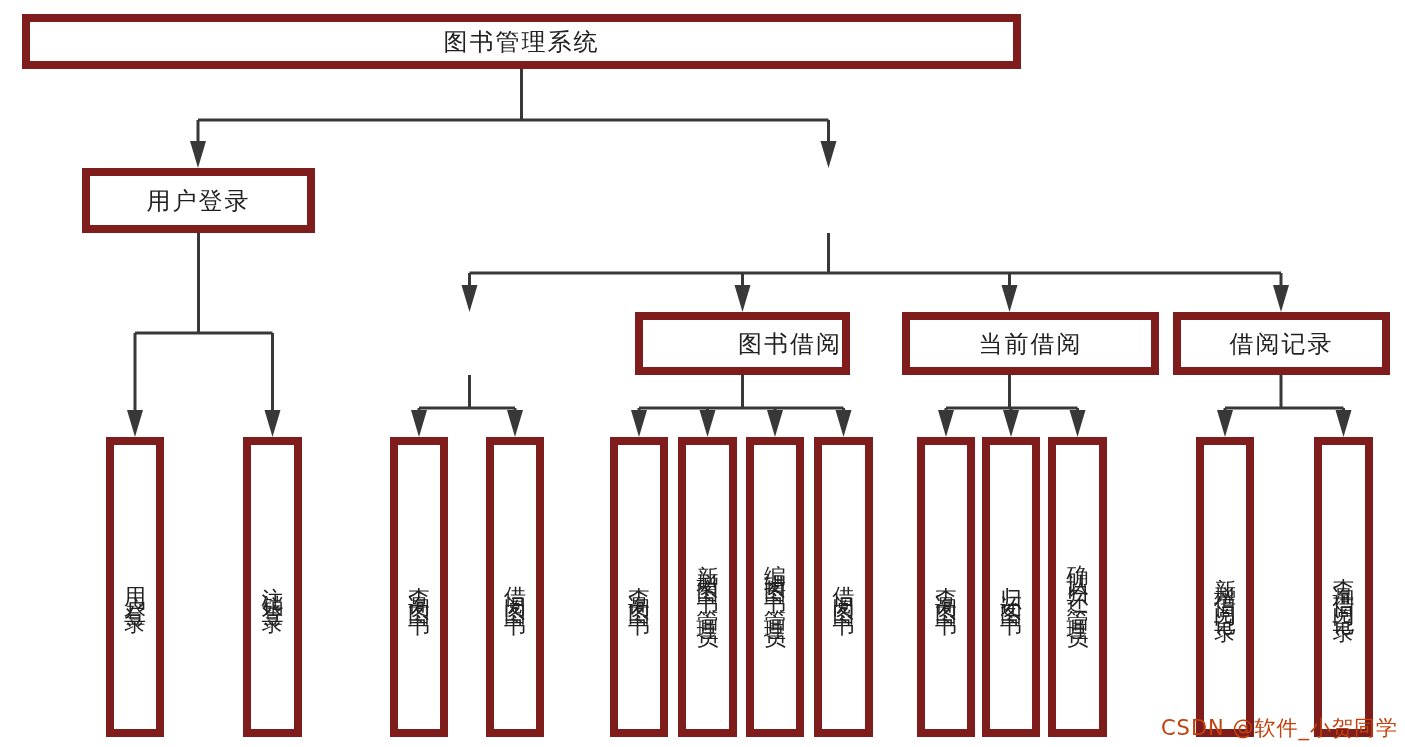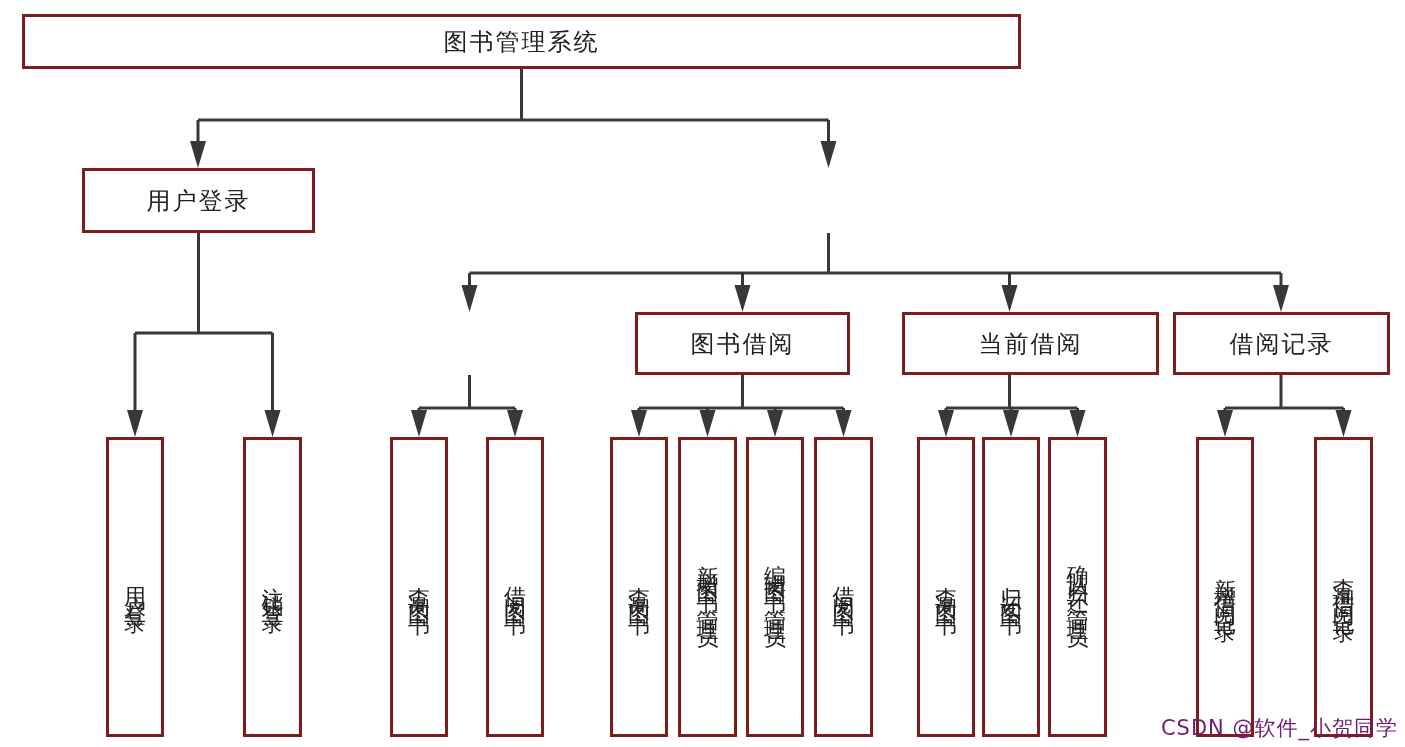--- a/index.html
+++ b/index.html
@@ -3,31 +3,31 @@
 <meta charset="utf-8">
 <style>
   html,body{margin:0;padding:0;background:#fff;}
   .stage{
     position:relative;width:1405px;height:747px;background:#ffffff;overflow:hidden;
     font-family:"DejaVu Sans","Liberation Sans",sans-serif;
   }
   .stage svg{position:absolute;left:0;top:0;z-index:1;}
   .conn{stroke:#383838;stroke-width:3;fill:none;}
   .node{
-    position:absolute;box-sizing:border-box;border:3px solid #7f1d1d;background:#fff;
+    position:absolute;box-sizing:border-box;border:8px solid #7f1d1d;background:#fff;
     display:flex;align-items:center;justify-content:center;z-index:2;color:#212121;
   }
   .hnode{font-size:24px;letter-spacing:2px;white-space:nowrap;}
   .vnode span{
     writing-mode:vertical-rl;text-orientation:mixed;
     font-size:22px;line-height:1.1;letter-spacing:9px;white-space:nowrap;color:#212121;
   }
   .watermark{
     position:absolute;right:7px;bottom:5px;z-index:6;
-    font-size:21px;color:#701a75;letter-spacing:1px;white-space:nowrap;
+    font-size:21px;color:#c2410c;letter-spacing:1px;white-space:nowrap;
   }
 </style>
 </head>
 <body>
 
 <div class="stage">
 
   <svg id="connectors" width="1405" height="747" viewBox="0 0 1405 747">
     <path class="conn" d="M521.5 69 V120 M198 120 H828.5 M198 120 V146 M828.5 120 V146"></path>
     <path class="conn" d="M198.5 233 V333 M135 333 H272.5 M135 333 V414 M272.5 333 V414"></path>
@@ -58,21 +58,21 @@
     </svg>
 
   <div class="node hnode" style="left:22px;top:14px;width:999px;height:55px;">
     <span>图书管理系统</span>
   </div>
 
   <div class="node hnode" style="left:82px;top:168px;width:233px;height:65px;">
     <span>用户登录</span>
   </div>
 
-  <div class="node hnode" style="left:635px;top:312px;width:215px;height:63px;">
+  <div class="node hnode" style="left:635px;top:312px;width:215px;height:63px;justify-content:flex-end;">
     <span>图书借阅</span>
   </div>
   <div class="node hnode" style="left:902px;top:312px;width:257px;height:63px;">
     <span>当前借阅</span>
   </div>
   <div class="node hnode" style="left:1173px;top:312px;width:217px;height:63px;">
     <span>借阅记录</span>
   </div>
 
   <div class="node vnode" style="left:106px;top:437px;width:58px;height:300px;">

